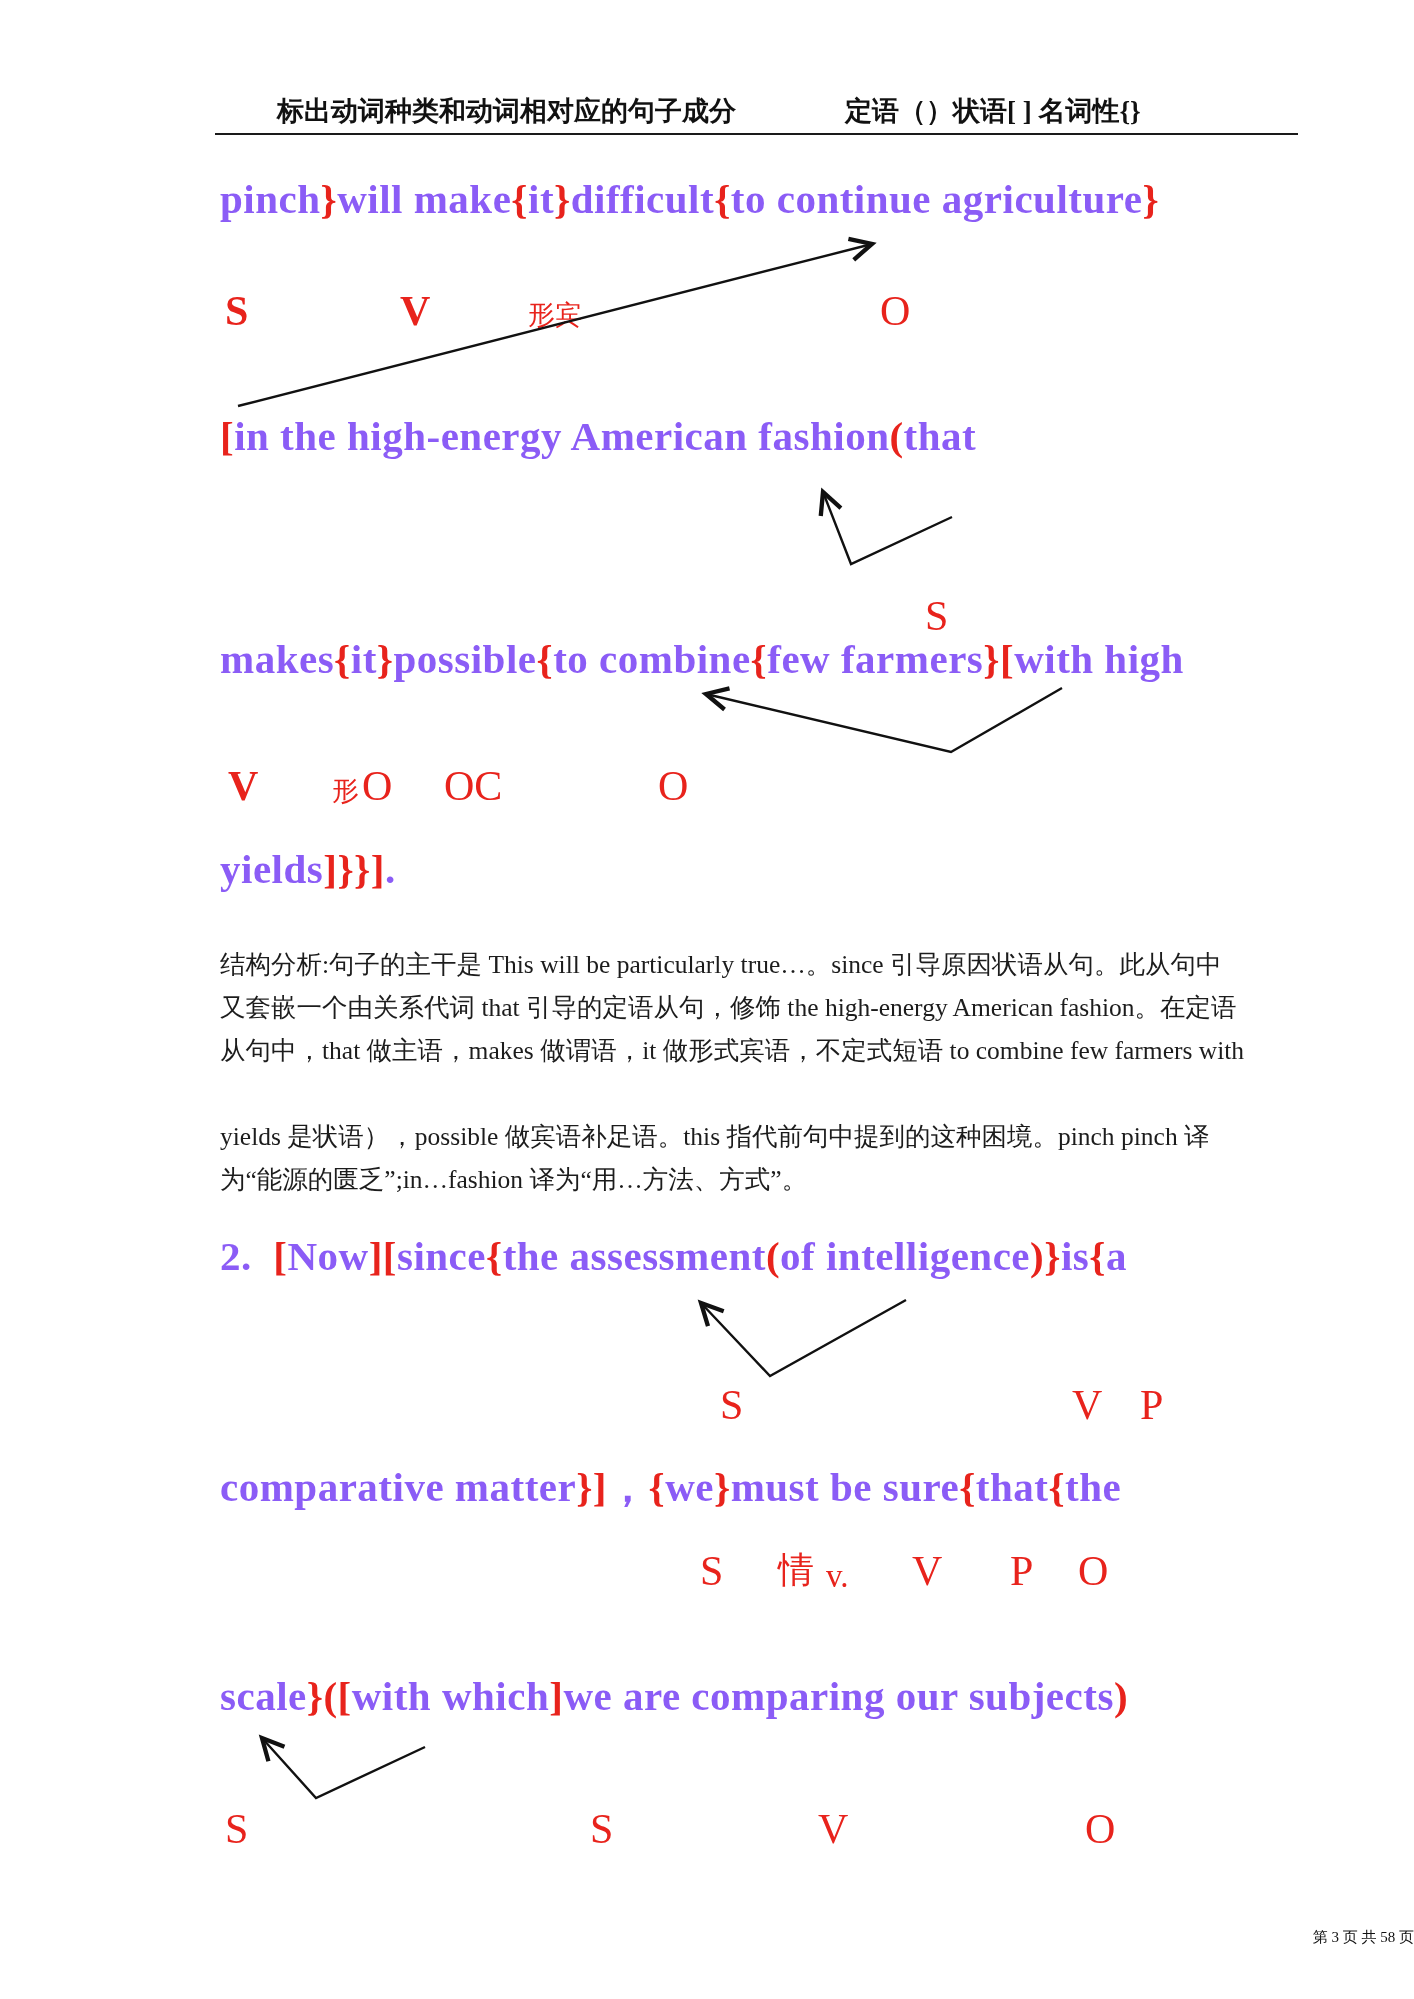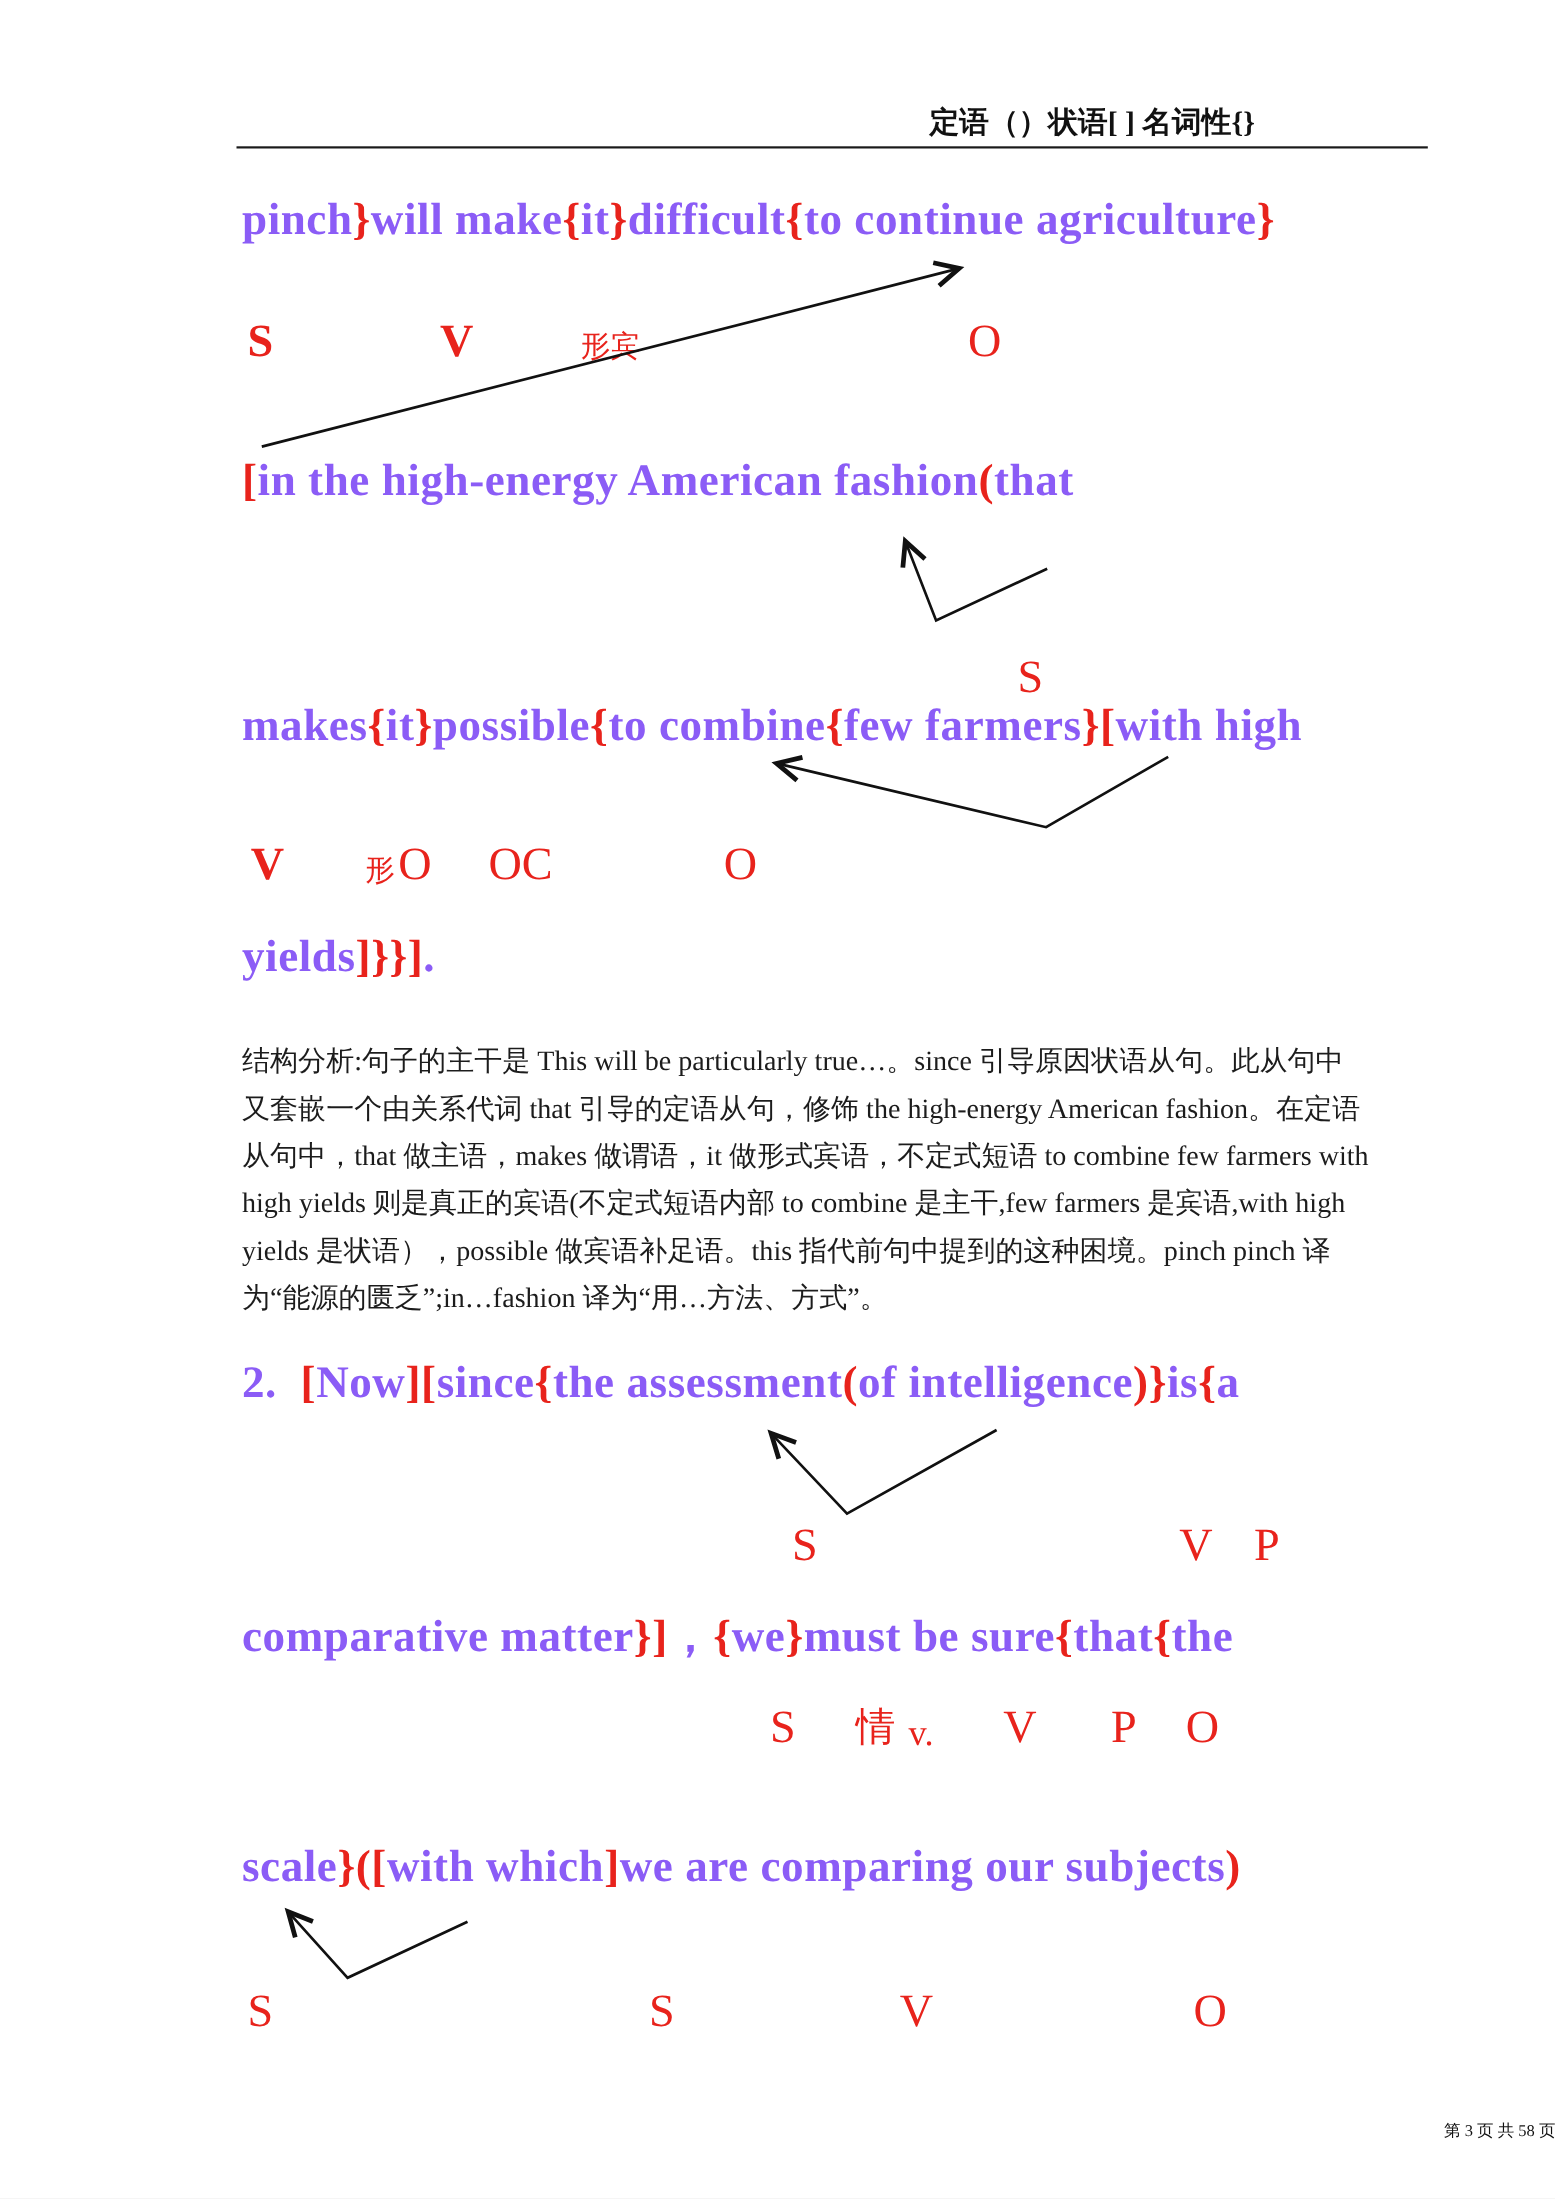--- a/index.html
+++ b/index.html
@@ -70,20 +70,21 @@
   svg.overlay{
     position:absolute;left:0;top:0;
     pointer-events:none;
   }
 </style>
 </head>
 <body>
 
 <div class="page">
 
+  <div class="hdr" style="left:277px;top:93px;">标出动词种类和动词相对应的句子成分</div>
   <div class="hdr" style="left:845px;top:93px;">定语（）状语[ ] 名词性{}</div>
   <div class="hdr-rule"></div>
 
   <div class="big" style="left:220px;top:175px;"><span class="seg-d">pinch</span><span class="seg-r">}</span><span class="seg-d">will make</span><span class="seg-r">{</span><span class="seg-d">it</span><span class="seg-r">}</span><span class="seg-d">difficult</span><span class="seg-r">{</span><span class="seg-d">to continue agriculture</span><span class="seg-r">}</span></div>
 
   <div class="lbl bold" style="left:225px;top:290px;">S</div>
   <div class="lbl bold" style="left:400px;top:290px;">V</div>
   <div class="lbl-cn" style="left:528px;top:302px;">形宾</div>
   <div class="lbl" style="left:880px;top:290px;">O</div>
 
@@ -97,21 +98,20 @@
   <div class="lbl-cn" style="left:332px;top:778px;">形</div>
   <div class="lbl" style="left:362px;top:765px;">O</div>
   <div class="lbl" style="left:444px;top:765px;">OC</div>
   <div class="lbl" style="left:658px;top:765px;">O</div>
 
   <div class="big" style="left:220px;top:845px;"><span class="seg-d">yields</span><span class="seg-r">]}}]</span><span class="seg-d">.</span></div>
 
   <div class="para-line" style="top:995px;">又套嵌一个由关系代词 that 引导的定语从句，修饰 the high-energy American fashion。在定语</div>
   <div class="para-line" style="top:952px;">结构分析:句子的主干是 This will be particularly true…。since 引导原因状语从句。此从句中</div>
   <div class="para-line" style="top:1038px;">从句中，that 做主语，makes 做谓语，it 做形式宾语，不定式短语 to combine few farmers with</div>
-  <div class="para-line" style="top:1081px;">high yields 则是真正的宾语(不定式短语内部 to combine 是主干,few farmers 是宾语,with high</div>
   <div class="para-line" style="top:1124px;">yields 是状语），possible 做宾语补足语。this 指代前句中提到的这种困境。pinch pinch 译</div>
   <div class="para-line" style="top:1167px;">为“能源的匮乏”;in…fashion 译为“用…方法、方式”。</div>
 
   <div class="big" style="left:220px;top:1232px;"><span class="seg-d">2.  </span><span class="seg-r">[</span><span class="seg-d">Now</span><span class="seg-r">][</span><span class="seg-d">since</span><span class="seg-r">{</span><span class="seg-d">the assessment</span><span class="seg-r">(</span><span class="seg-d">of intelligence</span><span class="seg-r">)}</span><span class="seg-d">is</span><span class="seg-r">{</span><span class="seg-d">a</span></div>
 
   <div class="lbl" style="left:720px;top:1384px;">S</div>
   <div class="lbl" style="left:1072px;top:1384px;">V</div>
   <div class="lbl" style="left:1140px;top:1384px;">P</div>
 
   <div class="big" style="left:220px;top:1460px;"><span class="seg-d">comparative matter</span><span class="seg-r">}]</span><span class="seg-d">，</span><span class="seg-r">{</span><span class="seg-d">we</span><span class="seg-r">}</span><span class="seg-d">must be sure</span><span class="seg-r">{</span><span class="seg-d">that</span><span class="seg-r">{</span><span class="seg-d">the</span></div>

